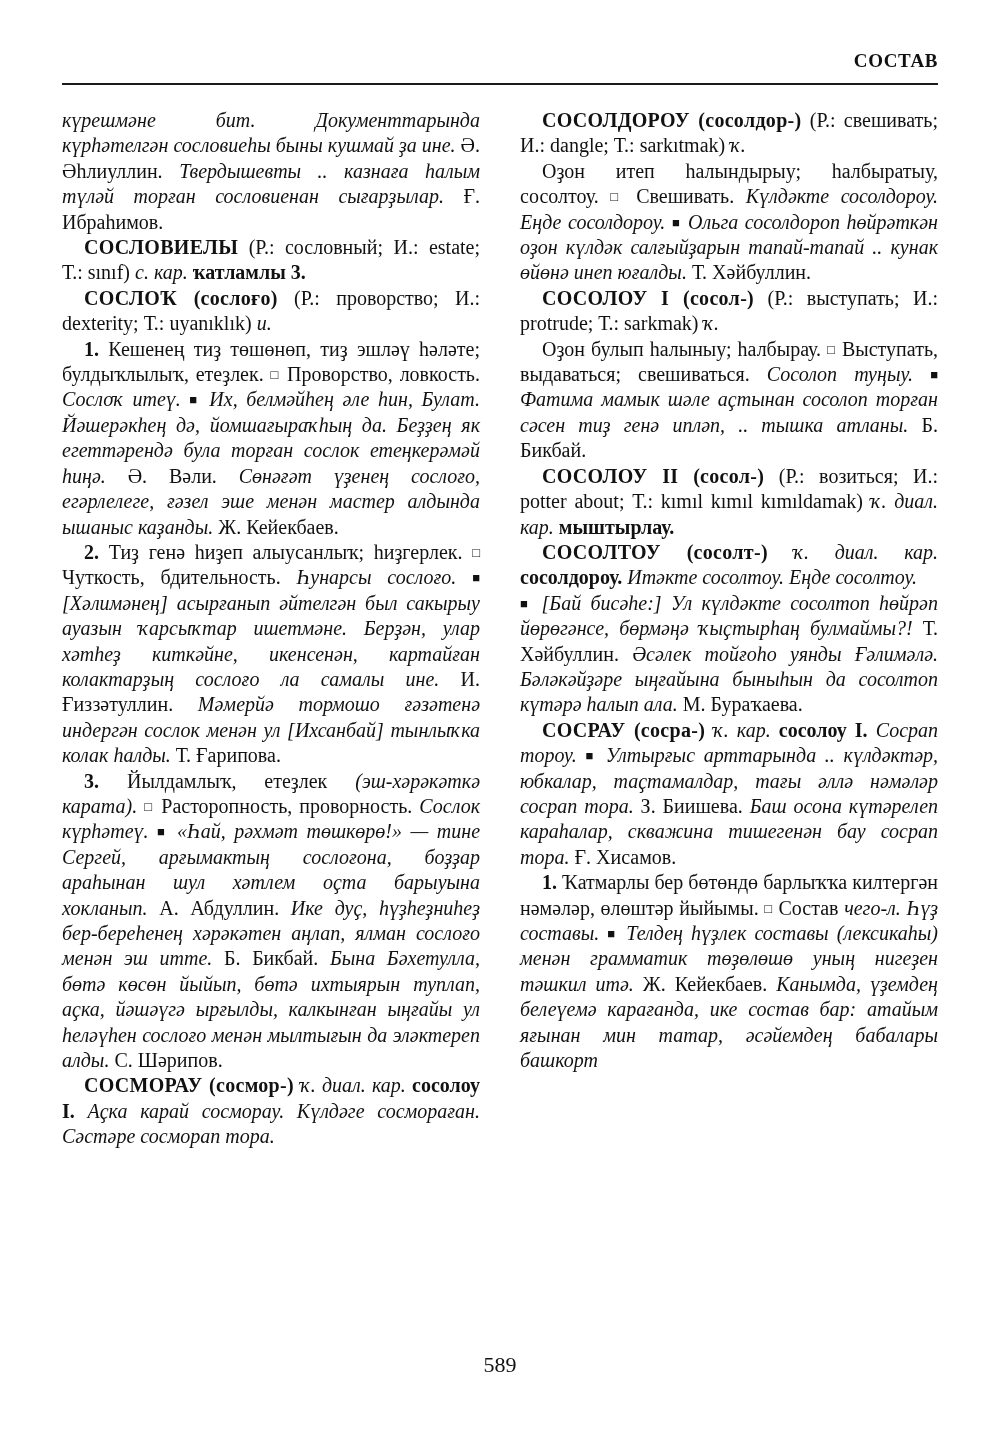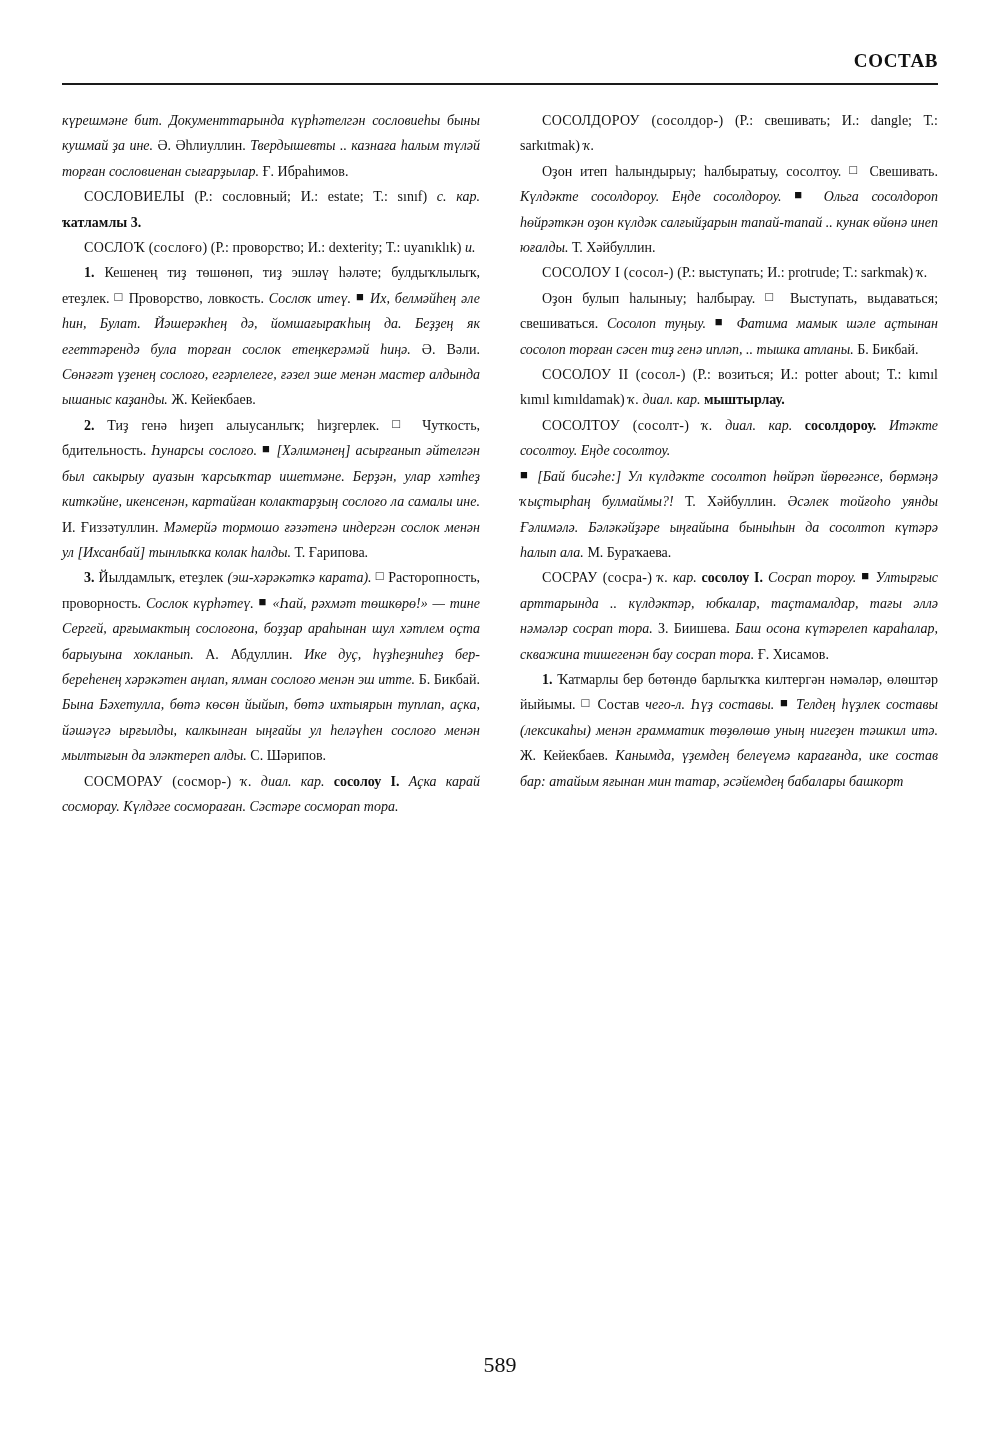--- a/index.html
+++ b/index.html
@@ -48,38 +48,38 @@
     position: absolute;
     left: 62px;
     top: 108px;
     width: 876px;
     height: 1220px;
     display: flex;
     gap: 40px;
   }
   .col {
     width: 418px;
-    font-size: 14px;
+    font-size: 20px;
     line-height: 25.4px;
     text-align: justify;
     text-justify: inter-word;
     hyphens: manual;
   }
   .col p {
     margin: 0;
     text-indent: 0;
   }
   .col p.indent {
     text-indent: 22px;
   }
   .col p.cont {
     text-indent: 0;
   }
   .hw {
-    font-weight: normal;
+    font-weight: bold;
     letter-spacing: 0.3px;
   }
   .bold { font-weight: bold; }
   .ital { font-style: italic; }
   .sq-open::before { content: "\25A1"; }
   .sq-full::before { content: "\25A0"; }
   .mark {
     font-style: normal;
     font-size: 13px;
     line-height: 1;

